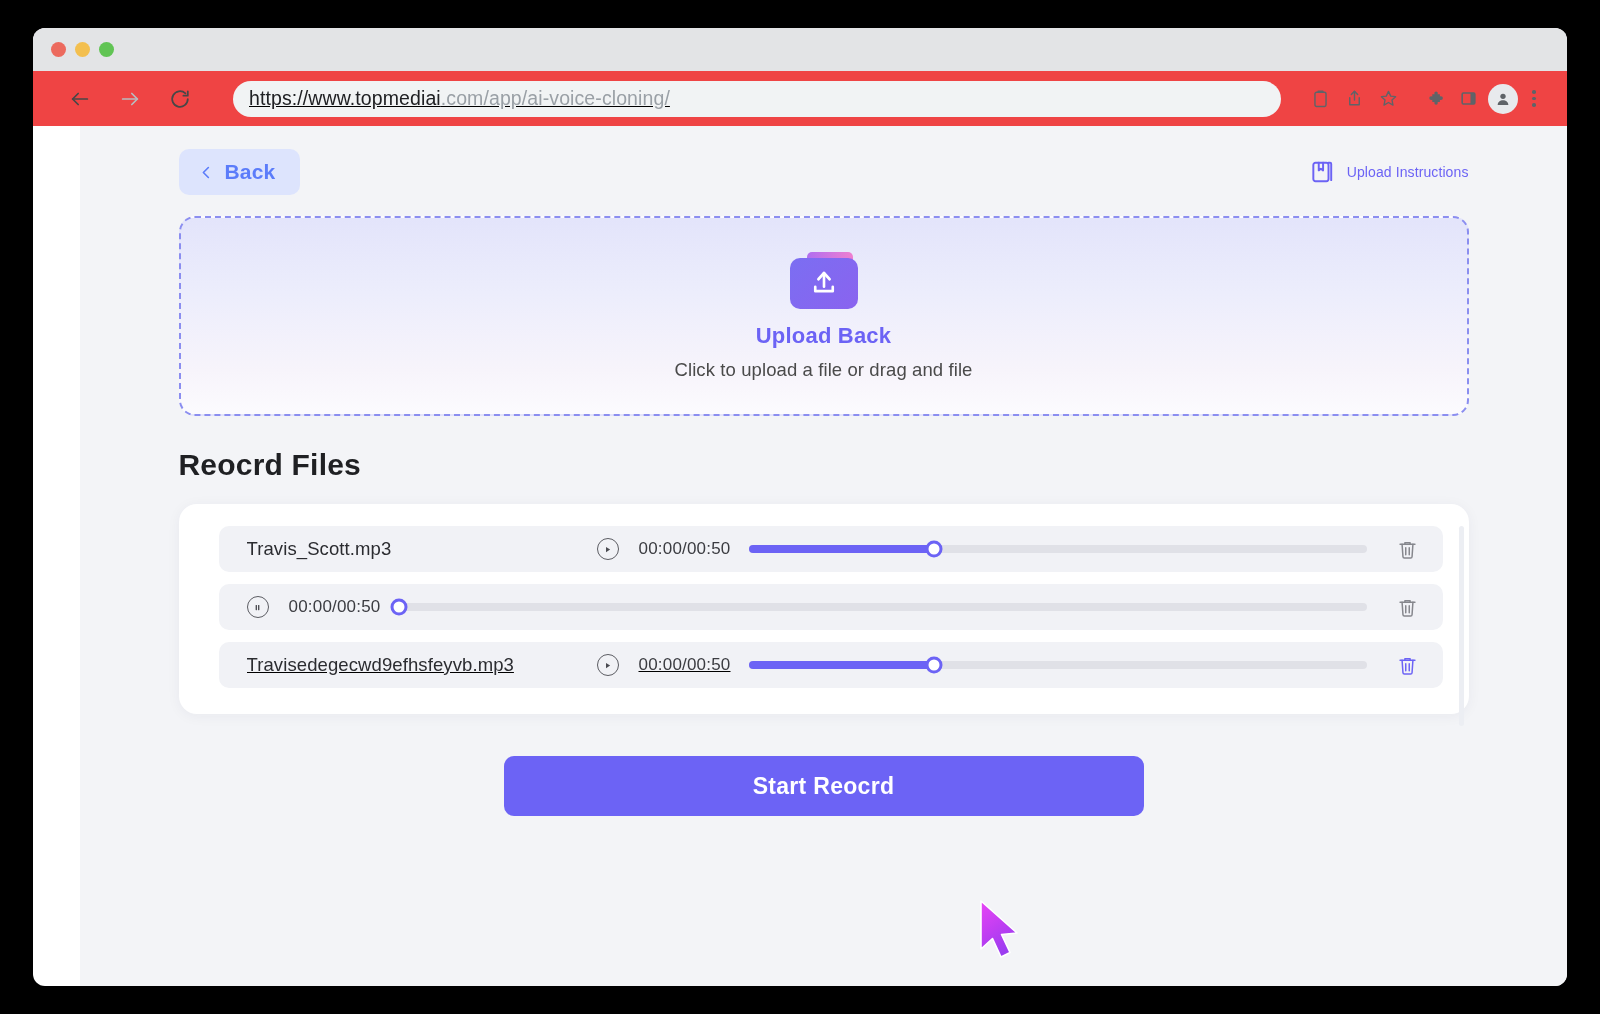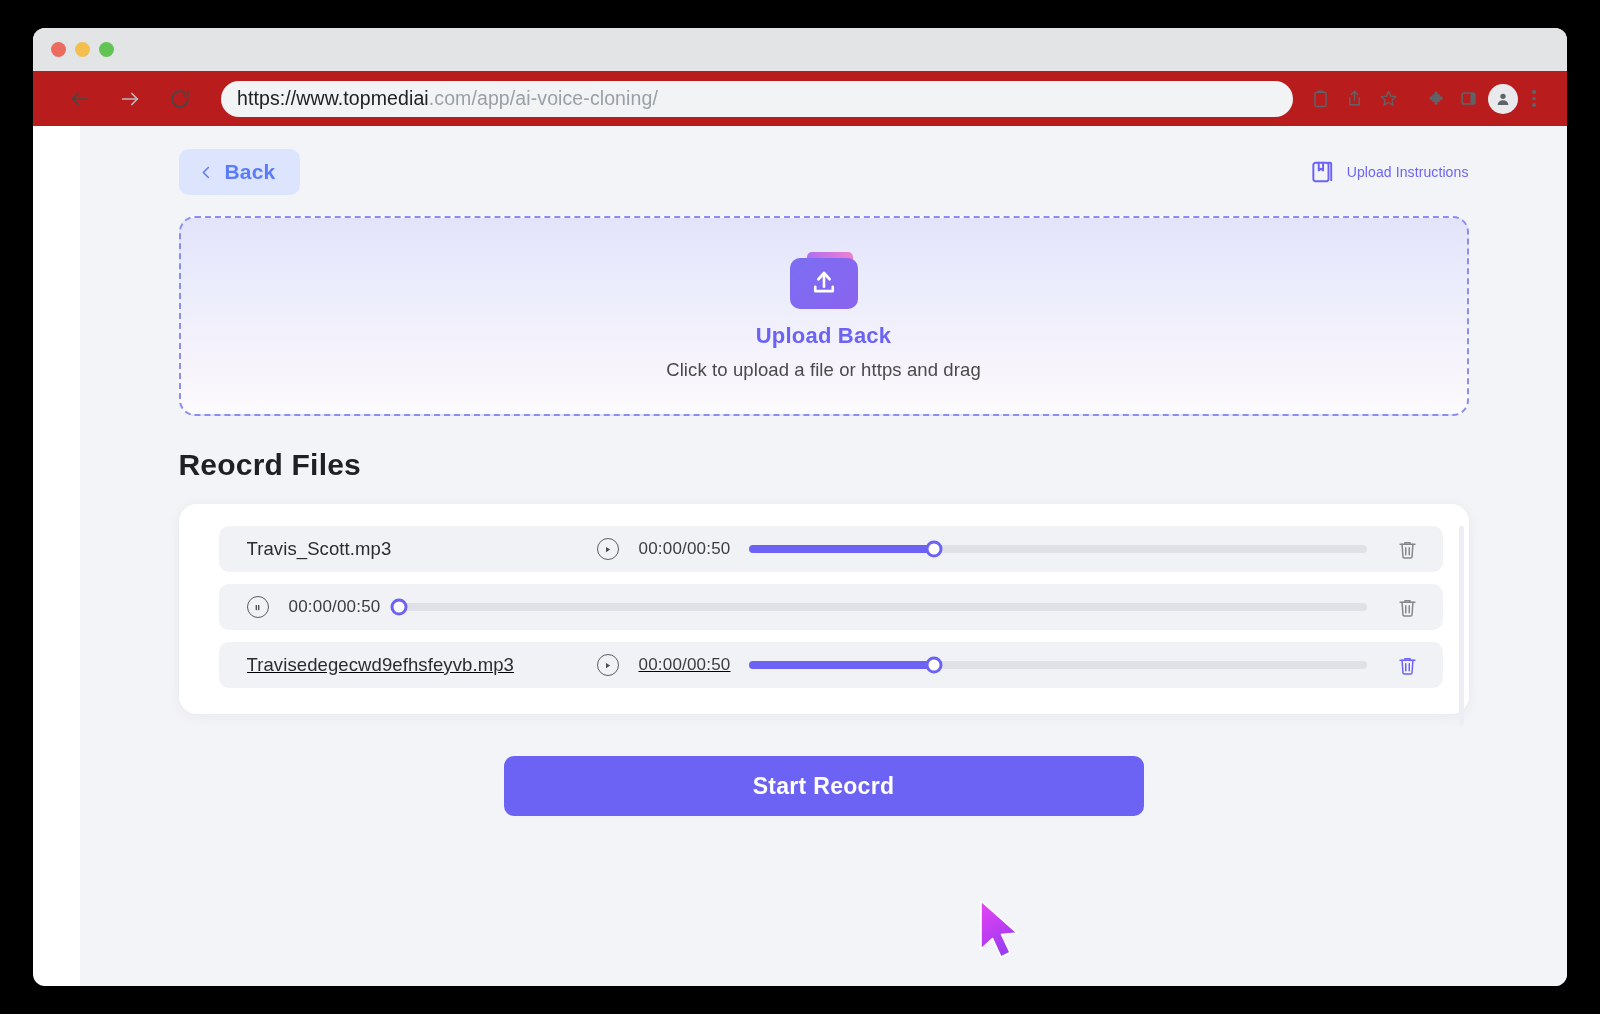--- a/index.html
+++ b/index.html
@@ -33,25 +33,26 @@
     padding-left: 18px;
   }
   .traffic-lights { display: flex; gap: 9px; }
   .dot { width: 15px; height: 15px; border-radius: 50%; }
   .dot.red    { background: #ec6a5e; }
   .dot.yellow { background: #f3bf4f; }
   .dot.green  { background: #61c454; }
 
   .toolbar {
     height: 55px;
-    background: #b91c1c;
+    background: #ef4444;
     display: flex;
     align-items: center;
     padding: 0 20px 0 36px;
-    gap: 4px;
+    gap: 16px;
+    text-decoration: underline;
   }
 
   .nav-btns { display: flex; align-items: center; gap: 28px; margin-right: 26px; }
   .nav-icon { width: 22px; height: 22px; display: block; color: #474747; }
   .nav-icon.fwd { color: #b9bbbe; }
 
   .url-bar {
     flex: 1;
     height: 36px;
     background: #f1f3f4;
@@ -436,21 +437,21 @@
           <div class="folder-tab"></div>
           <div class="folder-body">
             <svg viewBox="0 0 24 24" fill="none" stroke="currentColor" stroke-width="2.1" stroke-linecap="round" stroke-linejoin="round">
               <path d="M5 15v3.5h14V15"></path>
                 <line x1="12" y1="4" x2="12" y2="15"></line>
                 <polyline points="7.5,9 12,4 16.5,9"></polyline>
             </svg>
           </div>
         </div>
         <div class="dz-title">Upload Back</div>
-        <div class="dz-sub">Click to upload a file or https and drag</div>
+        <div class="dz-sub">Click to upload a file or drag and file</div>
       </div>
 
       <div class="section-title">Reocrd Files</div>
 
       <div class="files-card">
         <div id="files-list">
             <div class="file-row">
               <div class="file-name">Travis_Scott.mp3</div>
               <div class="play-btn">
                 <svg viewBox="0 0 24 24" fill="currentColor">

